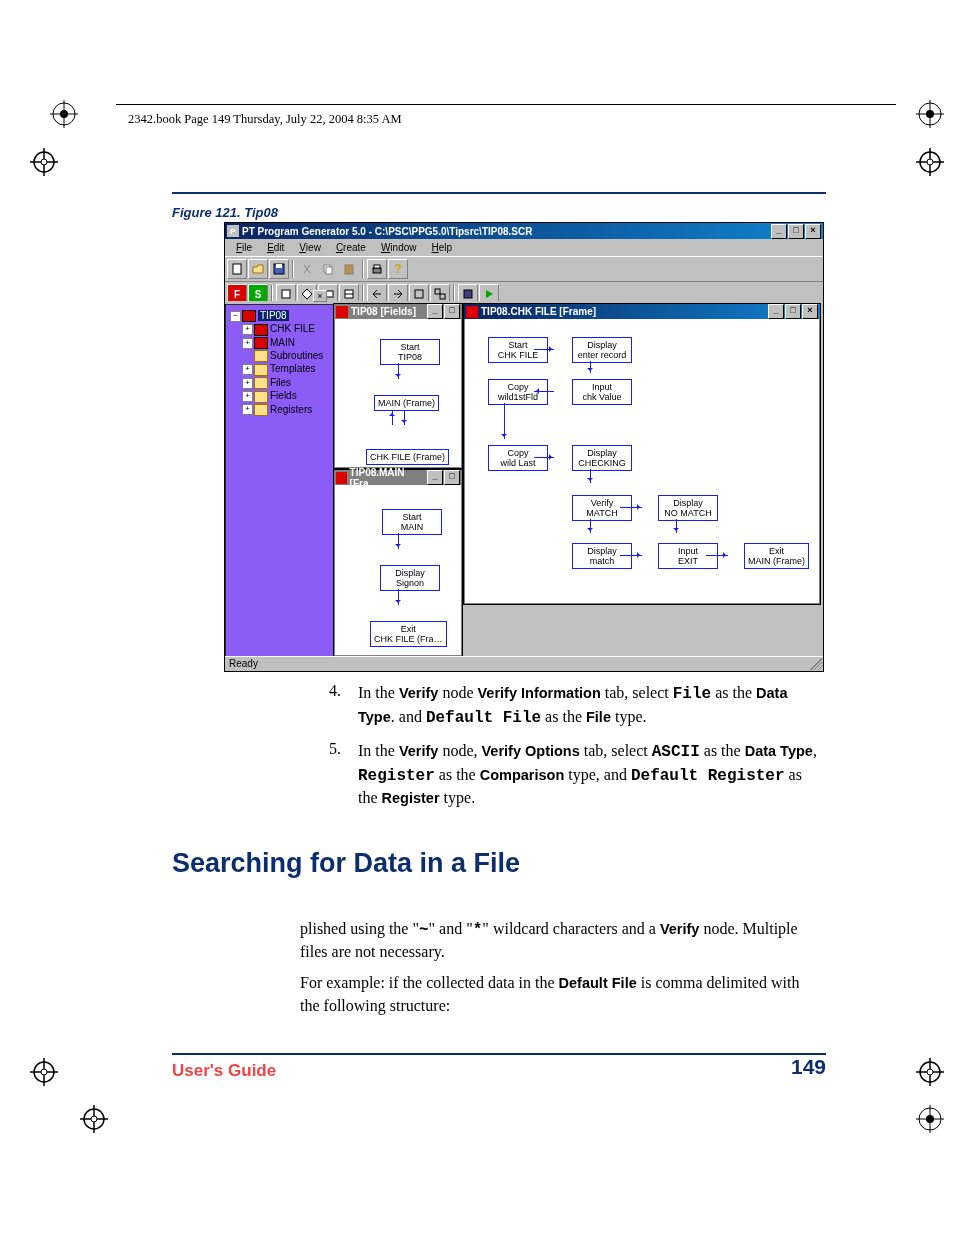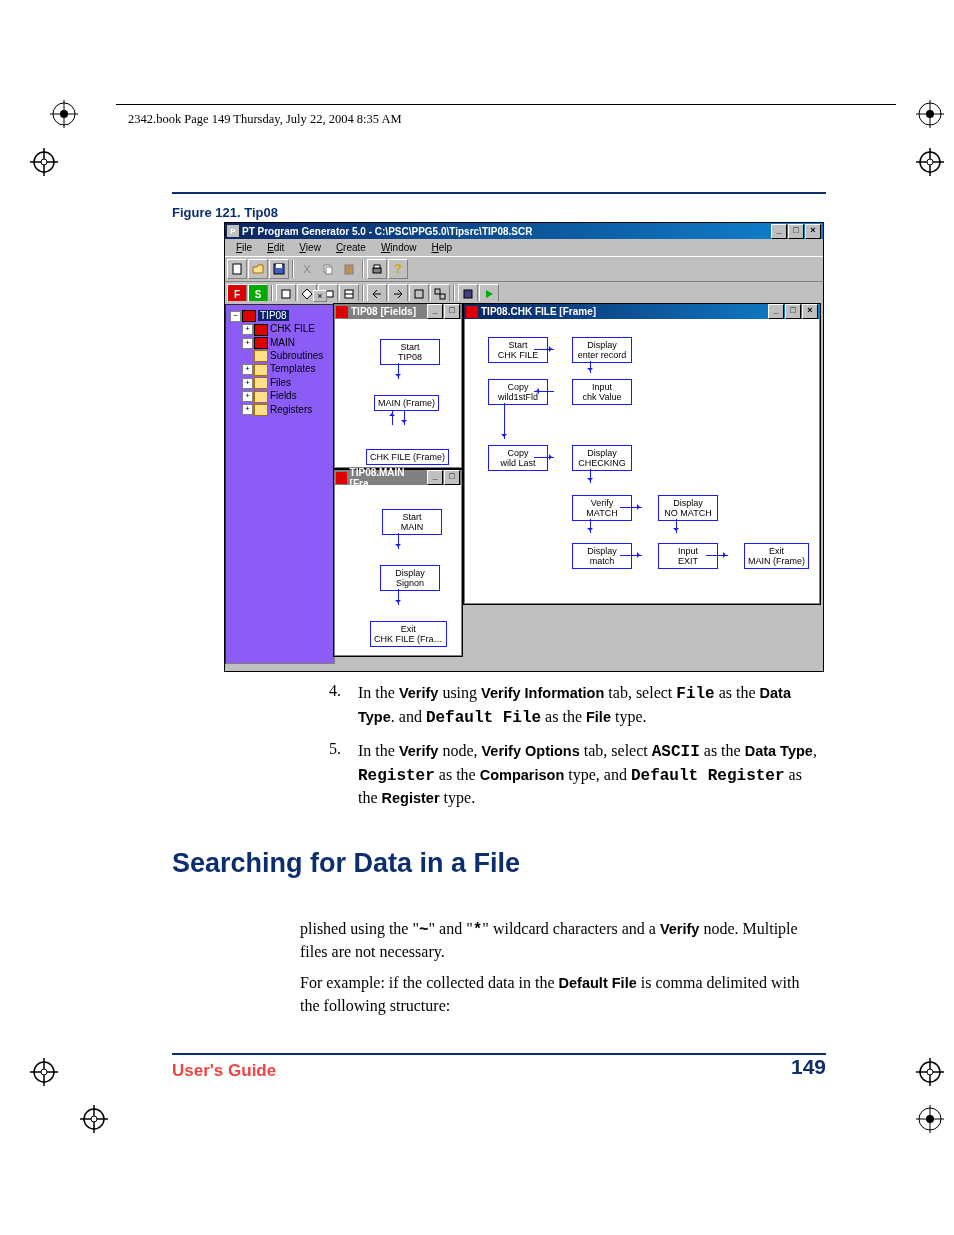--- a/index.html
+++ b/index.html
@@ -40,20 +40,21 @@
     border-top: 2.5px solid #0d2e6d;
   }
   .figure-caption {
     position: absolute;
     left: 172px;
     top: 205px;
     font-family: Verdana, Arial, sans-serif;
     font-weight: bold;
     font-size: 13px;
     color: #0d2e6d;
+    font-style: italic;
   }
   .screenshot {
     position: absolute;
     left: 224px;
     top: 222px;
     width: 600px;
     height: 450px;
     background: #c0c0c0;
     border: 1px solid #000;
     font-family: 'MS Sans Serif', Tahoma, Arial, sans-serif;
@@ -483,25 +484,29 @@
         <div class="flow-arrow-v" style="left:212px;top:200px;height:14px;"></div>
         <div class="flow-node" style="left:96px;top:224px;">Display<br>match</div>
         <div class="flow-arrow-h" style="left:156px;top:236px;width:22px;"></div>
         <div class="flow-node" style="left:182px;top:224px;">Input<br>EXIT</div>
         <div class="flow-arrow-h" style="left:242px;top:236px;width:22px;"></div>
         <div class="flow-node" style="left:268px;top:224px;">Exit<br>MAIN (Frame)</div>
       </div>
     </div>
   </div>
 
+  <div class="statusbar">
+    <span>Ready</span>
+    <div class="grip"></div>
+  </div>
 </div>
 
 <div class="ol-num" style="left:329px; top:682px;">4.</div>
 <div class="body-text" style="left:358px; top:682px; width:470px;">
-  <span>In the </span><span class="b-sans">Verify</span><span> using </span><span class="b-sans">Verify Information</span><span> tab, select </span><span class="mono">File</span><span> as the </span><span class="b-sans">Data</span><br>
+  <span>In the </span><span class="b-sans">Verify</span><span> node </span><span class="b-sans">Verify Information</span><span> tab, select </span><span class="mono">File</span><span> as the </span><span class="b-sans">Data</span><br>
   <span class="b-sans">Type</span><span>. and </span><span class="mono">Default File</span><span> as the </span><span class="b-sans">File</span><span> type.</span>
 </div>
 
 <div class="ol-num" style="left:329px; top:740px;">5.</div>
 <div class="body-text" style="left:358px; top:740px; width:470px;">
   <span>In the </span><span class="b-sans">Verify</span><span> node, </span><span class="b-sans">Verify Options</span><span> tab, select </span><span class="mono">ASCII</span><span> as the </span><span class="b-sans">Data Type</span><span>,</span><br>
   <span class="mono">Register</span><span> as the </span><span class="b-sans">Comparison</span><span> type, and </span><span class="mono">Default Register</span><span> as</span><br>
   <span>the </span><span class="b-sans">Register</span><span> type.</span>
 </div>
 

